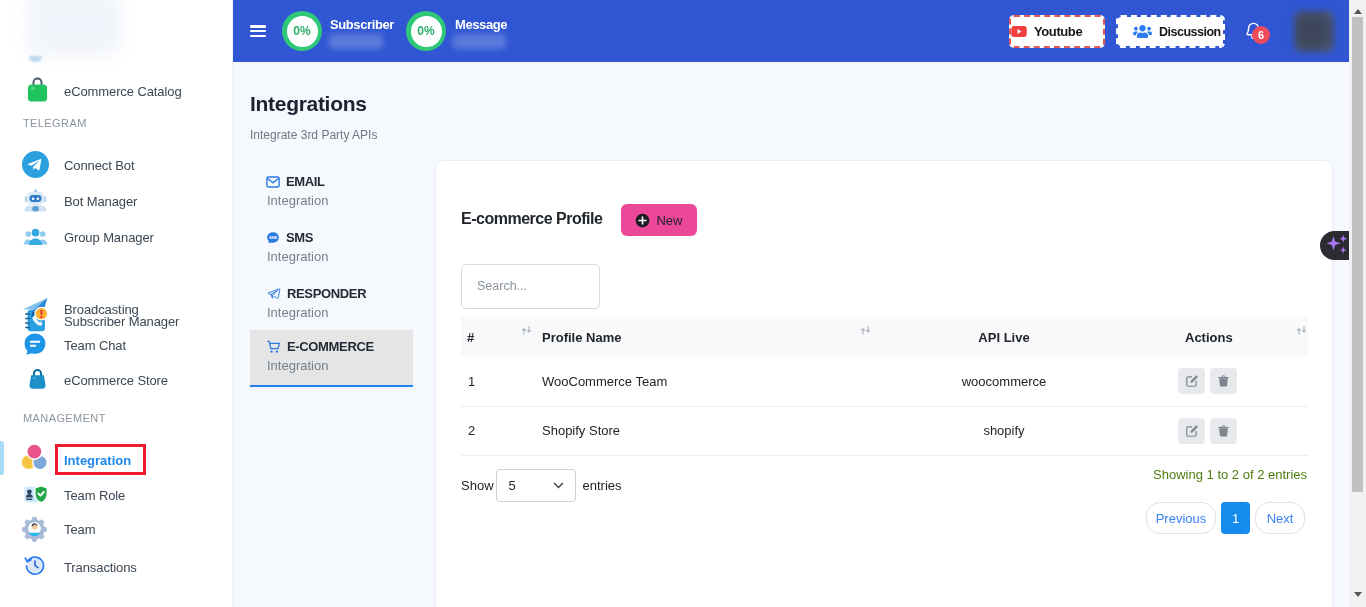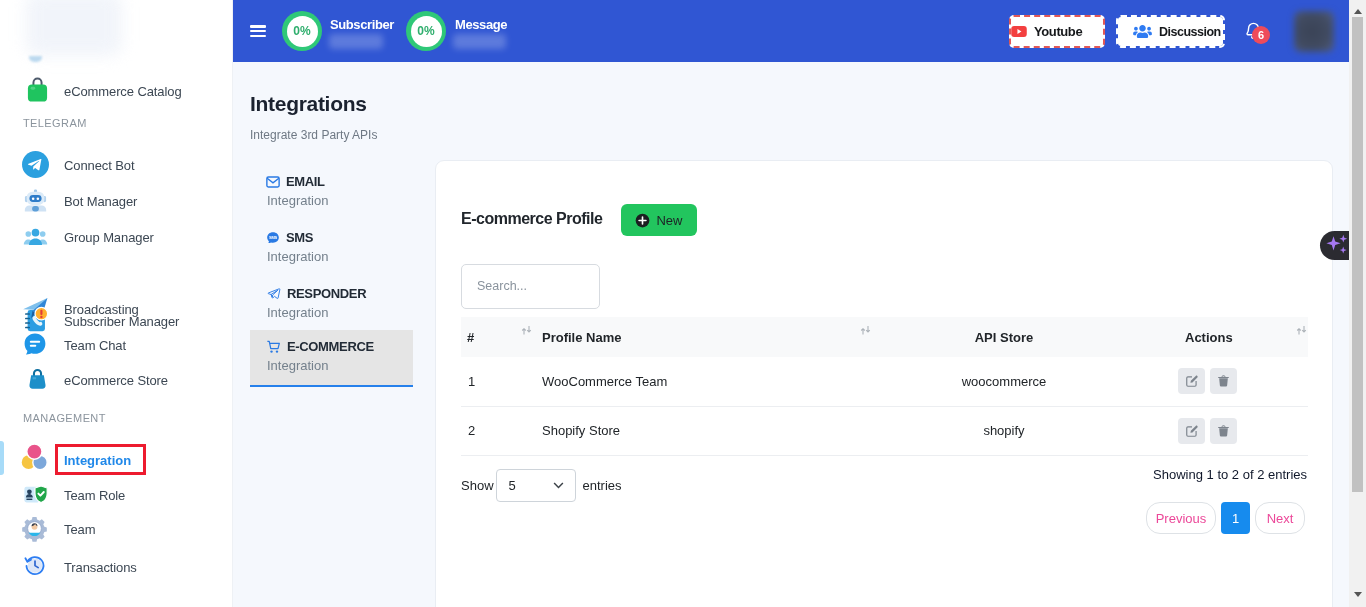--- a/index.html
+++ b/index.html
@@ -35,33 +35,33 @@
 
 
 .tab { position:absolute; left:250px; width:163px; height:57px; padding:9px 0 0 16px; }
 .tab .lbl { font-size:13px; letter-spacing:-.35px; font-weight:bold; color:#222b36; display:flex; align-items:center; gap:6px; }
 .tab .sub { font-size:13px; color:#74808c; margin-top:4px; margin-left:1px; }
 .tab.active { background:#e5e5e5; border-bottom:2px solid #2680eb; }
 
 
 #card { position:absolute; left:435px; top:160px; width:898px; height:470px; background:#fff; border:1px solid #e9edf3; border-radius:9px; }
 .card-title { position:absolute; left:25px; top:49px; font-size:16px; letter-spacing:-.5px; font-weight:bold; color:#21262c; }
-.new-btn { position:absolute; left:185px; top:43px; width:76px; height:32px; background:#22c55e; border-radius:6px; display:flex; align-items:center; justify-content:center; gap:6px; font-size:13px; color:#1d2125; }
+.new-btn { position:absolute; left:185px; top:43px; width:76px; height:32px; background:#ec4899; border-radius:6px; display:flex; align-items:center; justify-content:center; gap:6px; font-size:13px; color:#1d2125; }
 .search { position:absolute; left:25px; top:103px; width:139px; height:45px; border:1px solid #d7dbe0; border-radius:5px; background:#fff; font-size:12.5px; color:#8a939d; padding-left:15px; line-height:43px; }
 table.dt { position:absolute; left:25px; top:156px; width:847px; border-collapse:collapse; font-size:13px; color:#212529; }
 table.dt th { background:#f8f9fa; font-weight:bold; text-align:left; height:40px; position:relative; }
 table.dt td { height:49px; border-bottom:1px solid #eceef1; }
 table.dt th.c, table.dt td.c { text-align:center; }
 .sort { position:absolute; right:1px; top:7px; width:11px; height:13px; opacity:.8; }
 .act-btn { display:inline-flex; width:27px; height:26px; background:#e7e9ed; border-radius:4px; align-items:center; justify-content:center; margin-right:5px; }
 .show-row { position:absolute; left:25px; top:308px; font-size:13px; color:#212529; display:flex; align-items:center; }
 .select { width:80px; height:33px; border:1px solid #ced4da; border-radius:4px; margin:0 7px 0 2px; position:relative; font-size:13px; color:#212529; line-height:31px; padding-left:12px; background:#fff; }
-.showing { position:absolute; right:25px; top:306px; font-size:13px; color:#0f172a; }
+.showing { position:absolute; right:25px; top:306px; font-size:13px; color:#4d7c0f; }
 .pager { position:absolute; right:27px; top:341px; display:flex; }
-.pg-btn { height:32px; border:1px solid #dee2e6; background:#fff; color:#ec4899; font-size:13px; display:flex; align-items:center; justify-content:center; border-radius:14px; }
+.pg-btn { height:32px; border:1px solid #dee2e6; background:#fff; color:#3b82f6; font-size:13px; display:flex; align-items:center; justify-content:center; border-radius:14px; }
 .pg-act { width:29px; height:32px; background:#168bee; color:#fff; font-size:13px; display:flex; align-items:center; justify-content:center; border-radius:4px; }
 
 
 #aibtn { position:absolute; left:1320px; top:231px; width:34px; height:29px; background:#2b2b31; border-radius:15px 0 0 15px; }
 #scrollbar { position:absolute; right:0; top:0; width:17px; height:607px; background:#f1f1f1; }
 #scrollbar .thumb { position:absolute; left:3px; top:17px; width:11px; height:475px; background:#c1c1c1; }
 #scrollbar .up { position:absolute; left:4.5px; top:5px; width:0; height:0; border:4px solid transparent; border-bottom:5px solid #555; }
 #scrollbar .down { position:absolute; left:4.5px; bottom:6px; width:0; height:0; border:4px solid transparent; border-top:5px solid #555; }
 </style>
 </head>
@@ -298,21 +298,21 @@
       <tbody>
           <tr>
         <th style="padding-left:6px;">#<svg class="sort" viewBox="0 0 11 12">
                 <path d="M3 4.5 L3 10 M1.2 6 3 4.2 4.8 6" fill="none" stroke="#9aa1a8" stroke-width="1.1"></path>
                 <path d="M8 1.5 L8 7 M6.2 5.6 8 7.4 9.8 5.6" fill="none" stroke="#9aa1a8" stroke-width="1.1"></path>
               </svg></th>
         <th style="padding-left:9px;">Profile Name<svg class="sort" viewBox="0 0 11 12">
                 <path d="M3 4.5 L3 10 M1.2 6 3 4.2 4.8 6" fill="none" stroke="#9aa1a8" stroke-width="1.1"></path>
                 <path d="M8 1.5 L8 7 M6.2 5.6 8 7.4 9.8 5.6" fill="none" stroke="#9aa1a8" stroke-width="1.1"></path>
               </svg></th>
-        <th class="c">API Store</th>
+        <th class="c">API Live</th>
         <th style="padding-left:49px;">Actions<svg class="sort" viewBox="0 0 11 12">
                 <path d="M3 4.5 L3 10 M1.2 6 3 4.2 4.8 6" fill="none" stroke="#9aa1a8" stroke-width="1.1"></path>
                 <path d="M8 1.5 L8 7 M6.2 5.6 8 7.4 9.8 5.6" fill="none" stroke="#9aa1a8" stroke-width="1.1"></path>
               </svg></th>
       </tr>
       <tr>
         <td style="padding-left:7px;">1</td>
         <td style="padding-left:9px;">WooCommerce Team</td>
         <td class="c">woocommerce</td>
         <td style="padding-left:42px;">

